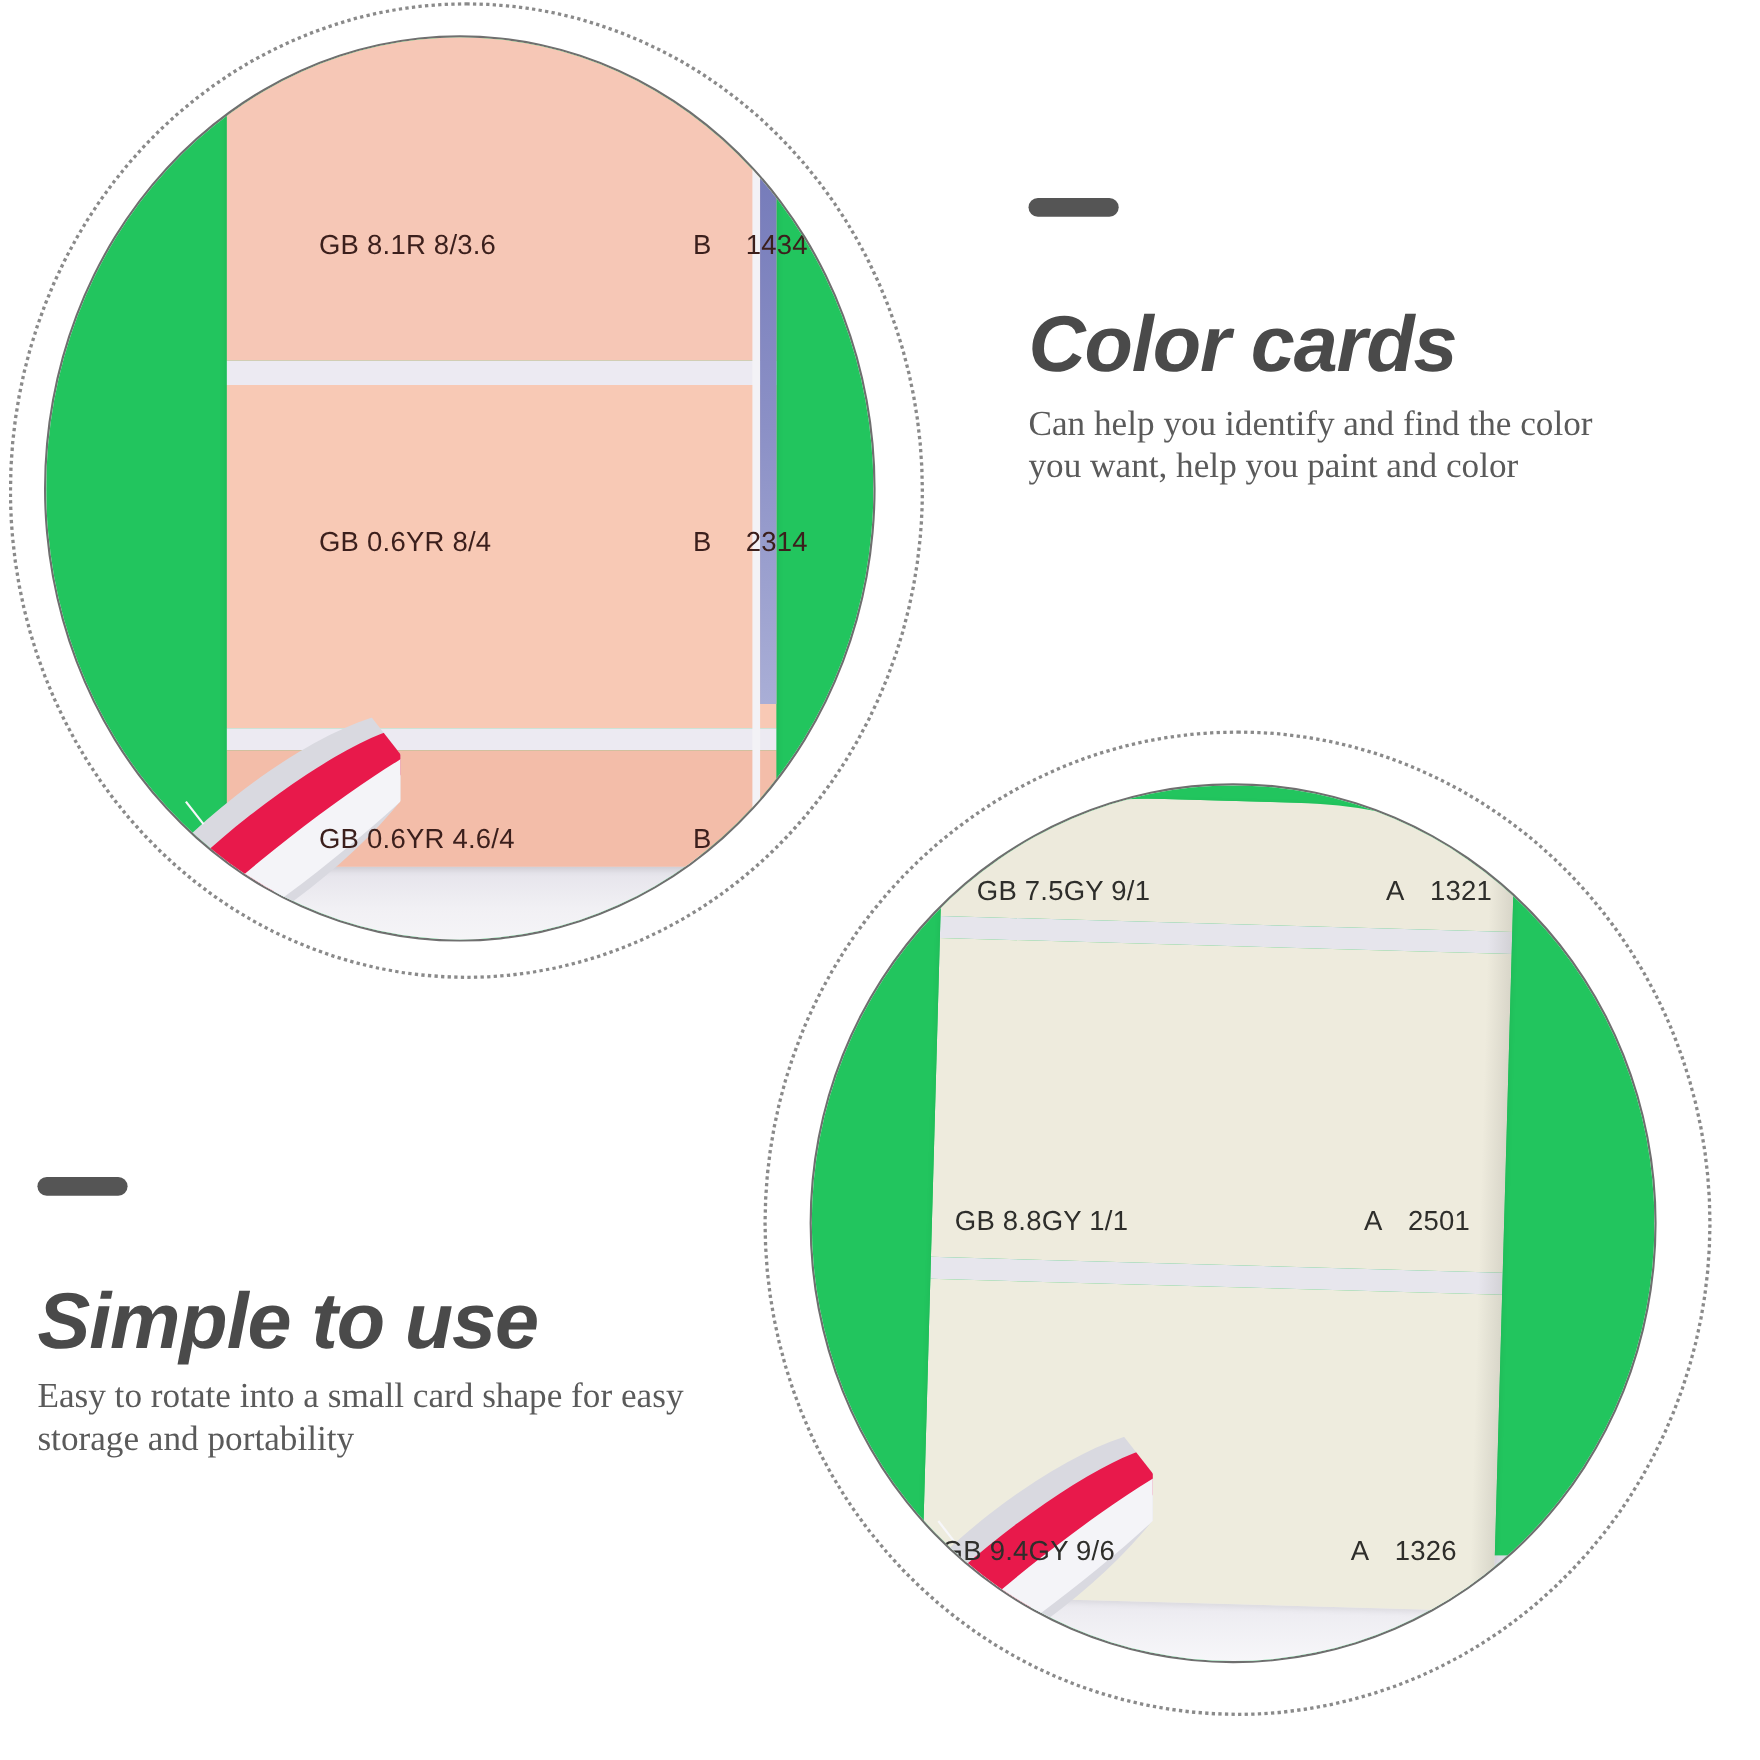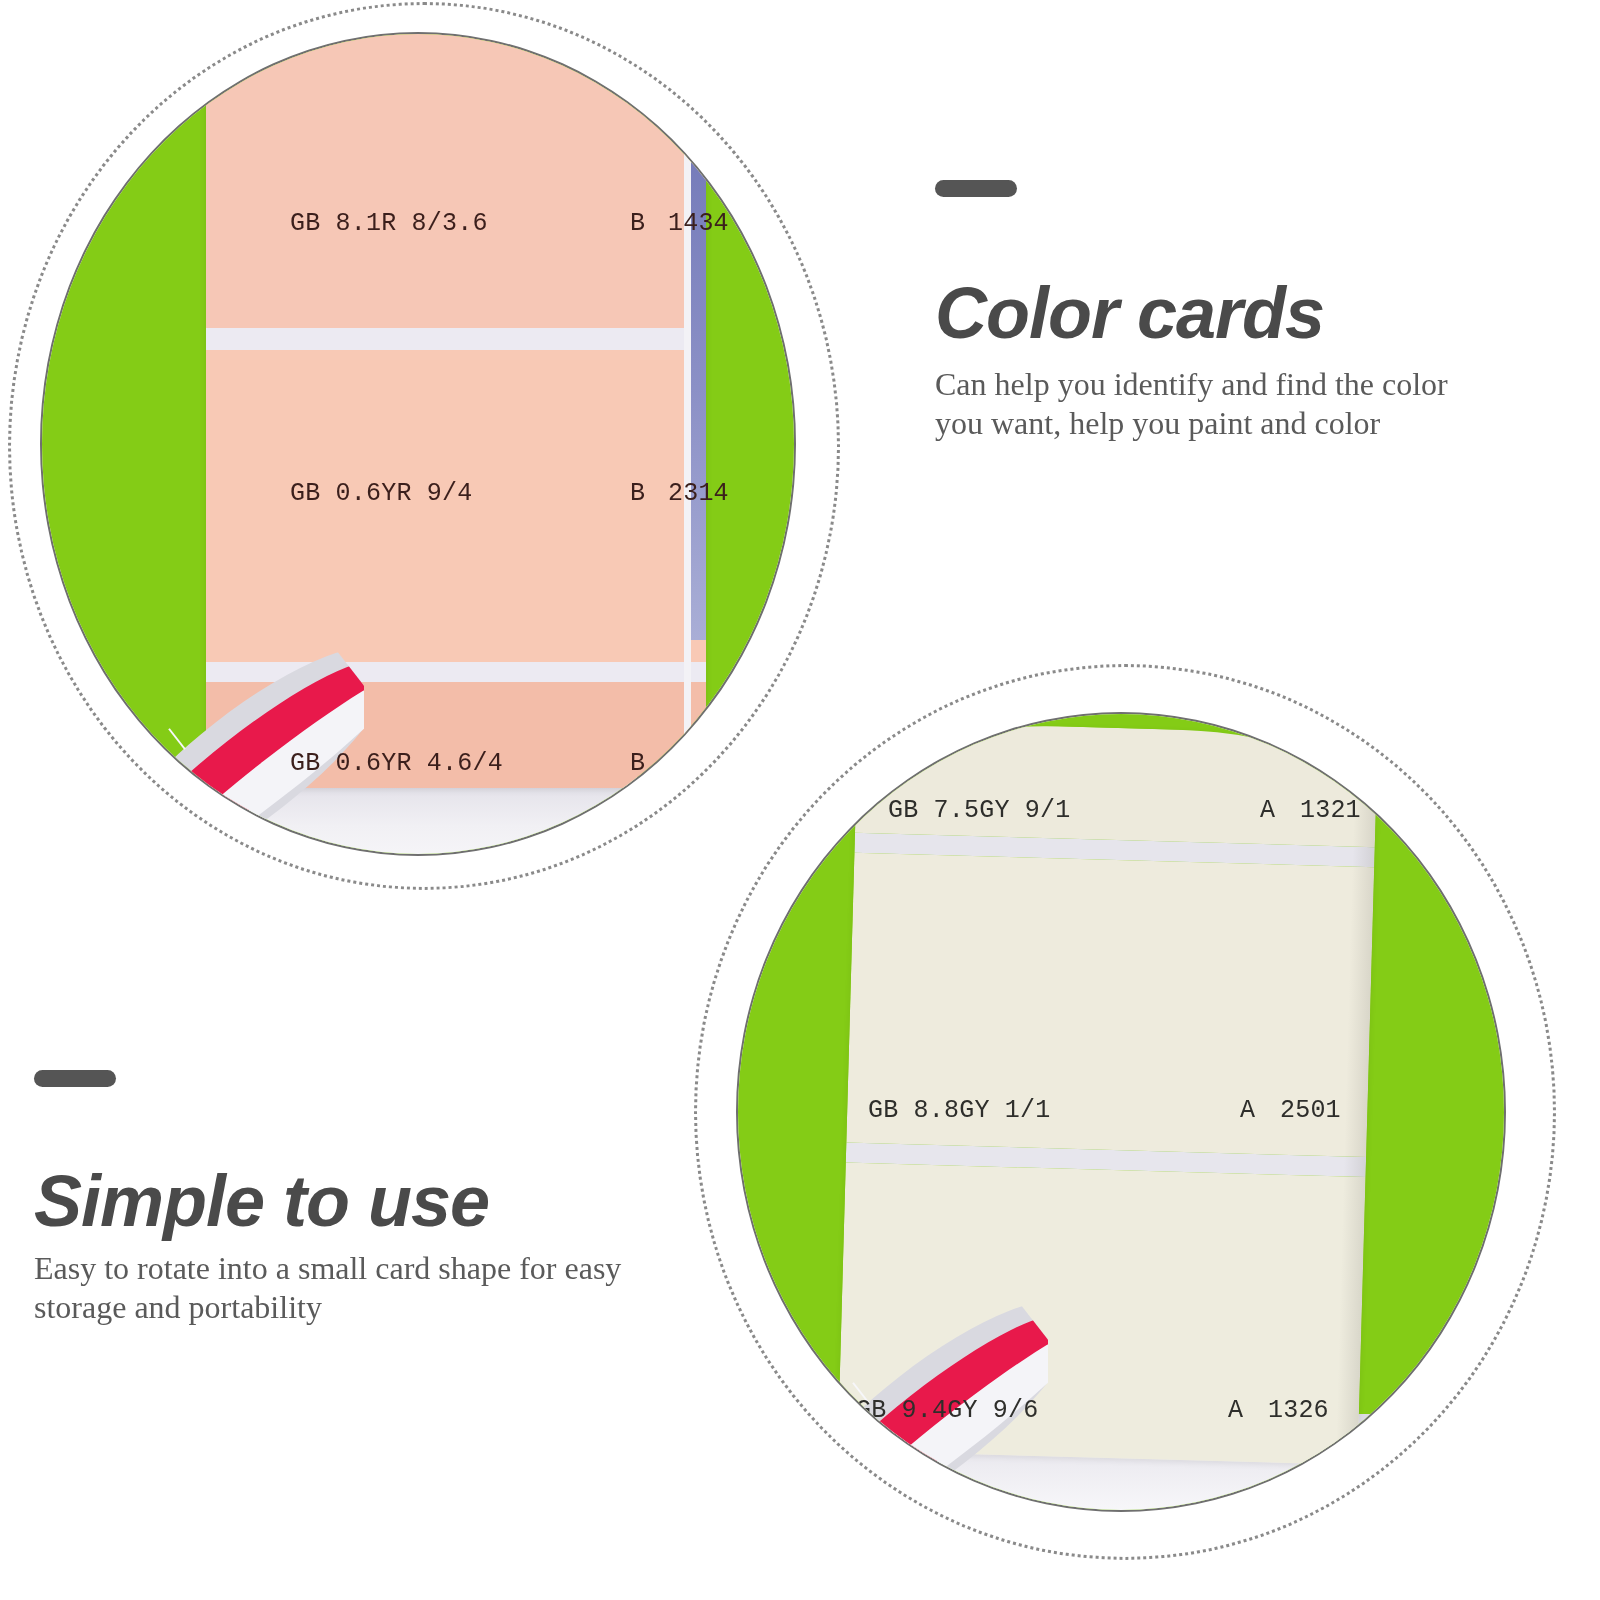--- a/index.html
+++ b/index.html
@@ -23,21 +23,21 @@
   .photo-disc{
     position:absolute;
     border-radius:50%;
     overflow:hidden;
     border:2px solid #6f6f6f;
     box-sizing:border-box;
     background:#ffffff;
   }
 
   
-  .photo{position:absolute;inset:0;background:#84cc16;font-family:Liberation Mono, monospace;}
+  .photo{position:absolute;inset:0;background:#22c55e;}
 
   
   .tl-disc{left:40px;top:32px;width:756px;height:824px;}
   .tl-ring{left:8px;top:2px;width:832px;height:888px;}
 
   .pink-card{
     position:absolute;
     left:164px;top:-46px;
     width:500px;height:800px;
     border-radius:240px 240px 0 0 / 110px 110px 0 0;
@@ -107,21 +107,21 @@
     white-space:nowrap;
   }
   .swatch-row .code{}
   .swatch-row .grp{position:absolute;}
   .swatch-row .num{position:absolute;}
 
   .tl-r1{left:248px;top:175px;width:440px;}
   .tl-r2{left:248px;top:445px;width:440px;}
   .tl-r3{left:248px;top:715px;width:440px;}
   .tl-r1 .grp,.tl-r2 .grp,.tl-r3 .grp{left:340px;}
-  .tl-r1 .num,.tl-r2 .num,.tl-r3 .num{left:378px;}
+  .tl-r1 .num,.tl-r2 .num,.tl-r3 .num{left:388px;}
 
   
   .br-disc{left:736px;top:712px;width:770px;height:800px;}
   .br-ring{left:694px;top:664px;width:862px;height:896px;}
 
   .cream-card{
     position:absolute;
     left:120px;top:14px;
     width:520px;height:730px;
     transform:rotate(1.6deg);
@@ -211,21 +211,21 @@
           <div class="nick"></div>
         </div>
 
         <div class="swatch-row tl-r1">
           <span class="code">GB 8.1R 8/3.6</span>
           <span class="grp">B</span>
           <span class="num">1434</span>
         </div>
 
         <div class="swatch-row tl-r2">
-          <span class="code">GB 0.6YR 9/4</span>
+          <span class="code">GB 0.6YR 8/4</span>
           <span class="grp">B</span>
           <span class="num">2314</span>
         </div>
 
         <div class="swatch-row tl-r3">
           <span class="code">GB 0.6YR 4.6/4</span>
           <span class="grp">B</span>
           <span class="num">1436</span>
         </div>
 

